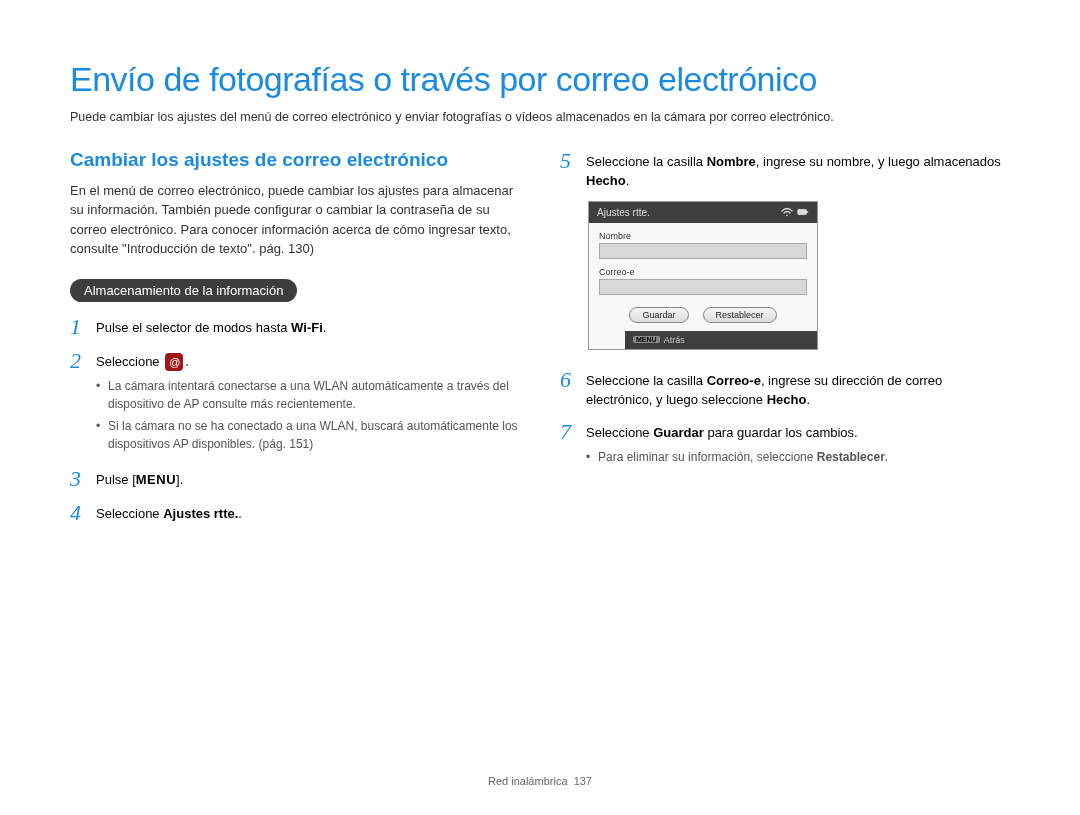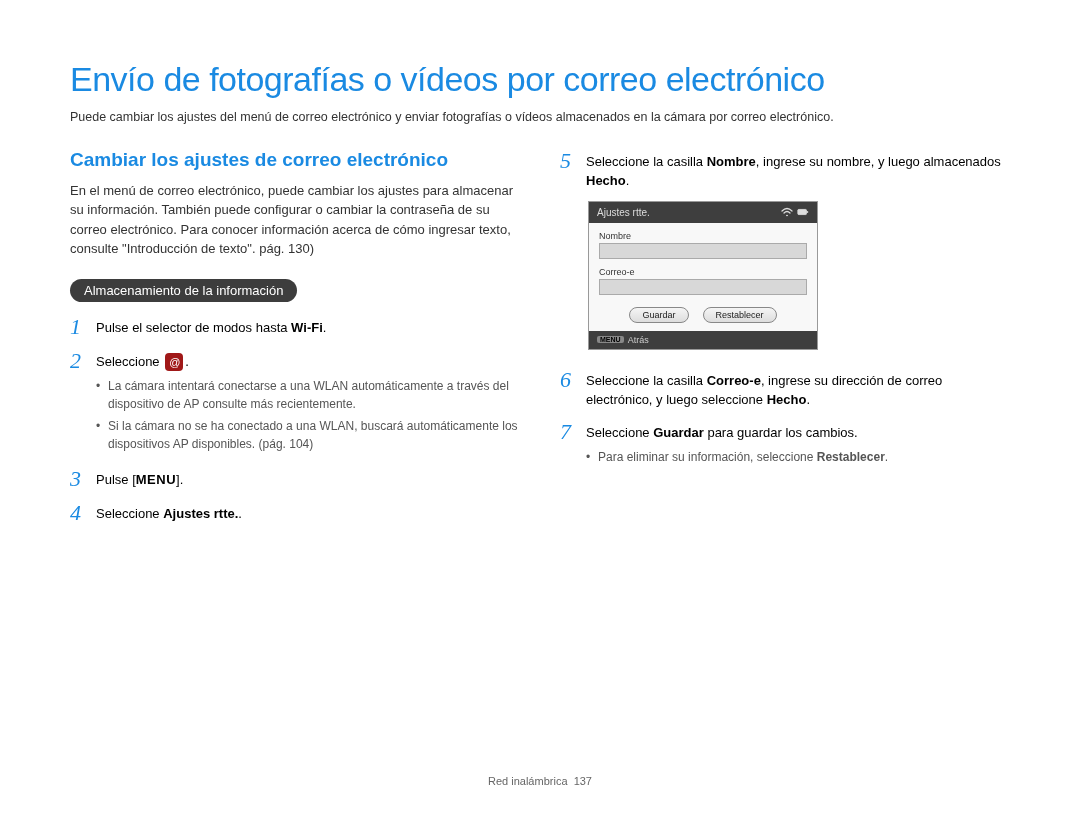--- a/index.html
+++ b/index.html
@@ -177,20 +177,21 @@
       color: #222;
     }
     .sm-footer {
       background: #3e3e3e;
       color: #ccc;
       padding: 4px 8px;
       font-size: 9px;
       display: flex;
       align-items: center;
       gap: 4px;
+      margin-left: 36px;
     }
     .sm-footer .menu-chip {
       background: #888;
       color: #000;
       border-radius: 2px;
       padding: 0 3px;
       font-size: 7px;
       font-weight: bold;
     }
     .footer {
@@ -203,21 +204,21 @@
       color: #666;
     }
     .wifi-icon-svg, .batt-icon-svg {
       width: 12px;
       height: 10px;
     }
   </style>
 </head>
 <body>
 
-<h1 class="page-title">Envío de fotografías o vídeos por correo electrónico</h1>
+<h1 class="page-title">Envío de fotografías o través por correo electrónico</h1>
 <p class="page-intro">Puede cambiar los ajustes del menú de correo electrónico y enviar fotografías o vídeos almacenados en la cámara por correo electrónico.</p>
 
 <div class="columns">
 
   <div class="col">
     <h2 class="section-title">Cambiar los ajustes de correo electrónico</h2>
     <p class="section-intro">En el menú de correo electrónico, puede cambiar los ajustes para almacenar su información. También puede configurar o cambiar la contraseña de su correo electrónico. Para conocer información acerca de cómo ingresar texto, consulte "Introducción de texto". pág. 130)</p>
     <div class="pill">Almacenamiento de la información</div>
 
     <ol class="steps">
@@ -226,21 +227,21 @@
         <span class="step-body">
           <span>Pulse el selector de modos hasta </span><span class="wifi">Wi-Fi</span><span>.</span>
         </span>
       </li>
       <li class="step">
         <span class="step-num">2</span>
         <span class="step-body">
           <span>Seleccione </span><span class="email-icon"></span><span>.</span>
           <ul class="bullets">
             <li>La cámara intentará conectarse a una WLAN automáticamente a través del dispositivo de AP consulte más recientemente.</li>
-            <li>Si la cámara no se ha conectado a una WLAN, buscará automáticamente los dispositivos AP disponibles. (pág. 104)</li>
+            <li>Si la cámara no se ha conectado a una WLAN, buscará automáticamente los dispositivos AP disponibles. (pág. 151)</li>
           </ul>
         </span>
       </li>
       <li class="step">
         <span class="step-num">3</span>
         <span class="step-body">
           <span>Pulse [</span><span class="menu">MENU</span><span>].</span>
         </span>
       </li>
       <li class="step">

